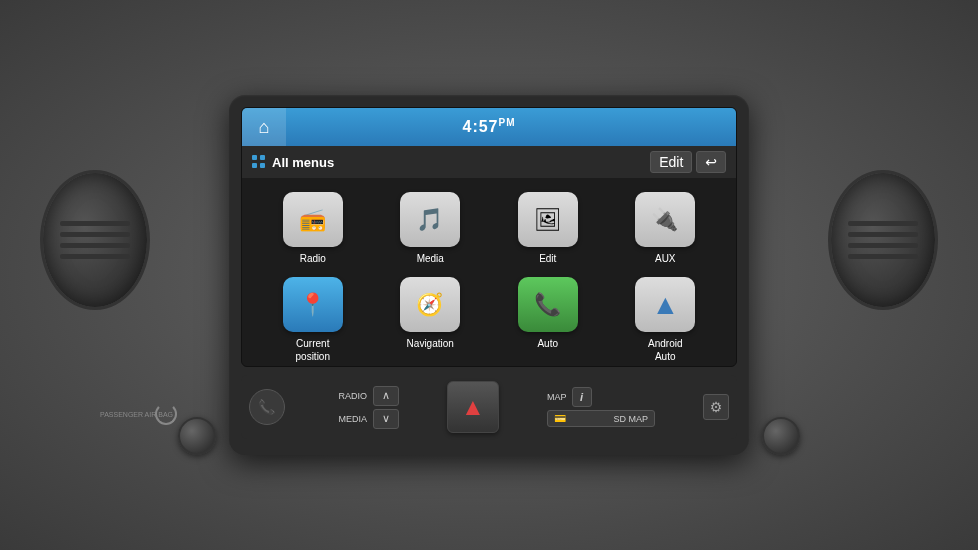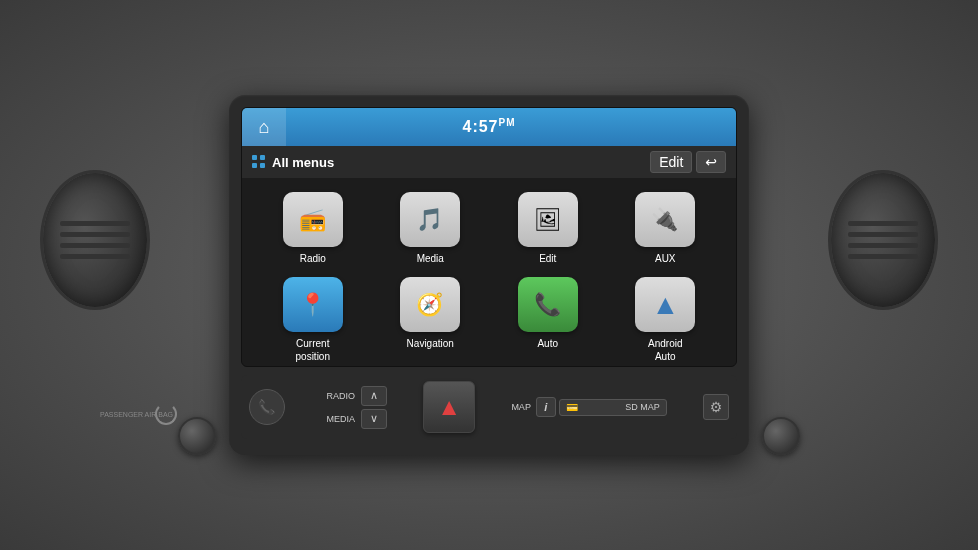--- a/index.html
+++ b/index.html
@@ -261,21 +261,21 @@
       align-items: center;
       justify-content: center;
       font-size: 24px;
       color: #e04040;
       cursor: pointer;
       border: 1px solid #444;
       box-shadow: 0 2px 4px rgba(0,0,0,0.4);
     }
     .ctrl-right {
       display: flex;
-      flex-direction: row;
+      flex-direction: column;
       gap: 3px;
     }
     .map-row {
       display: flex;
       align-items: center;
       gap: 5px;
     }
     .map-label {
       color: #ccc;
       font-size: 9px;

